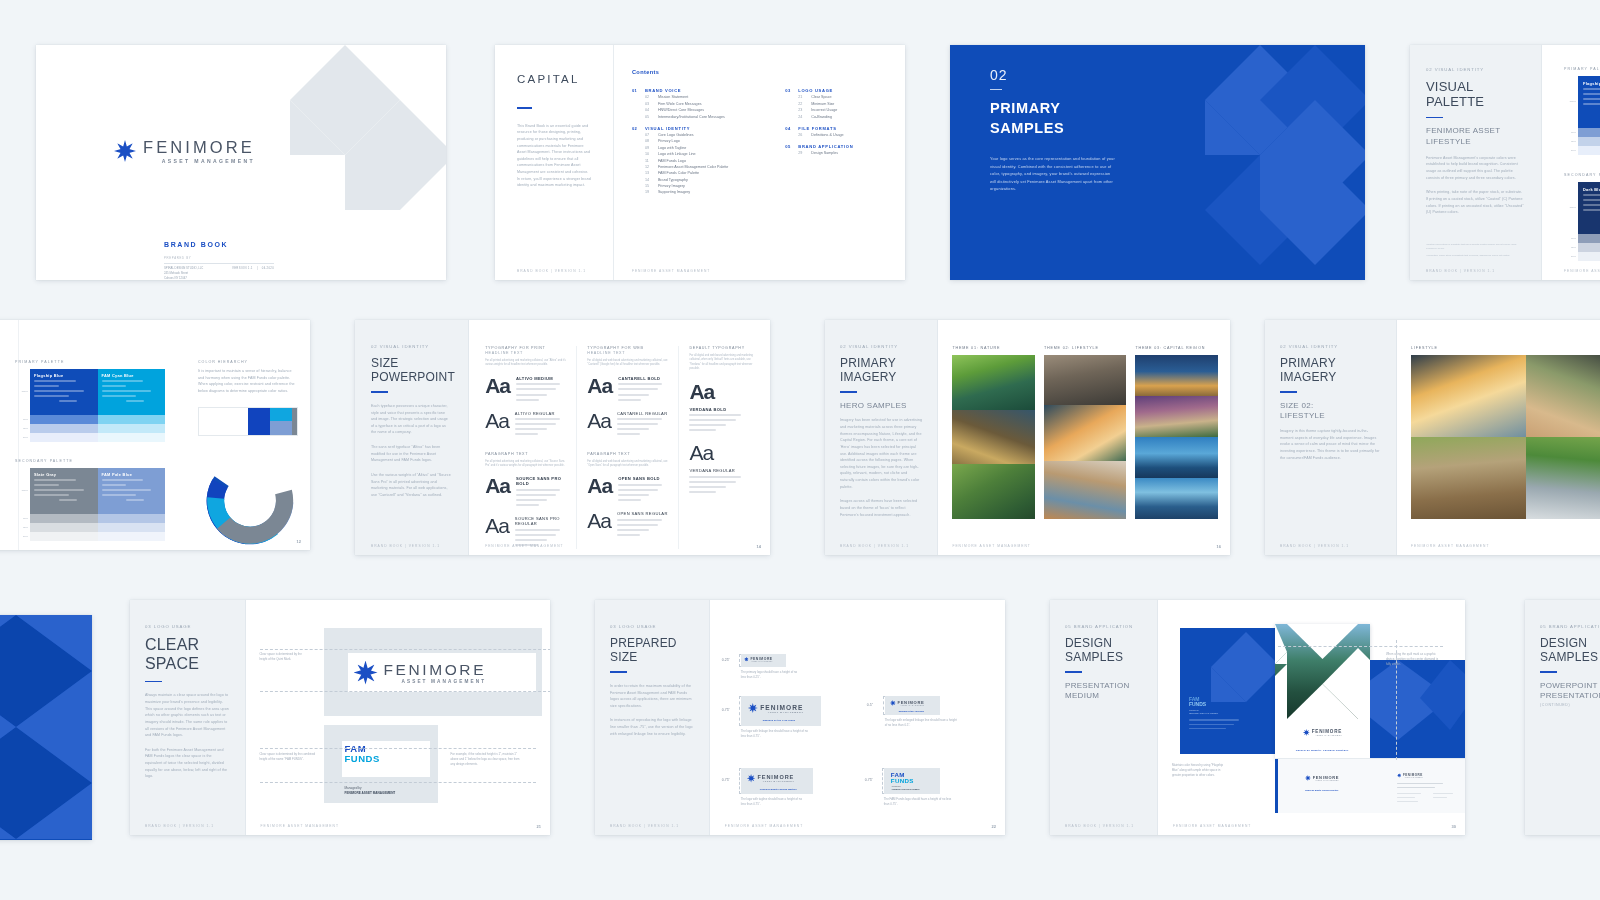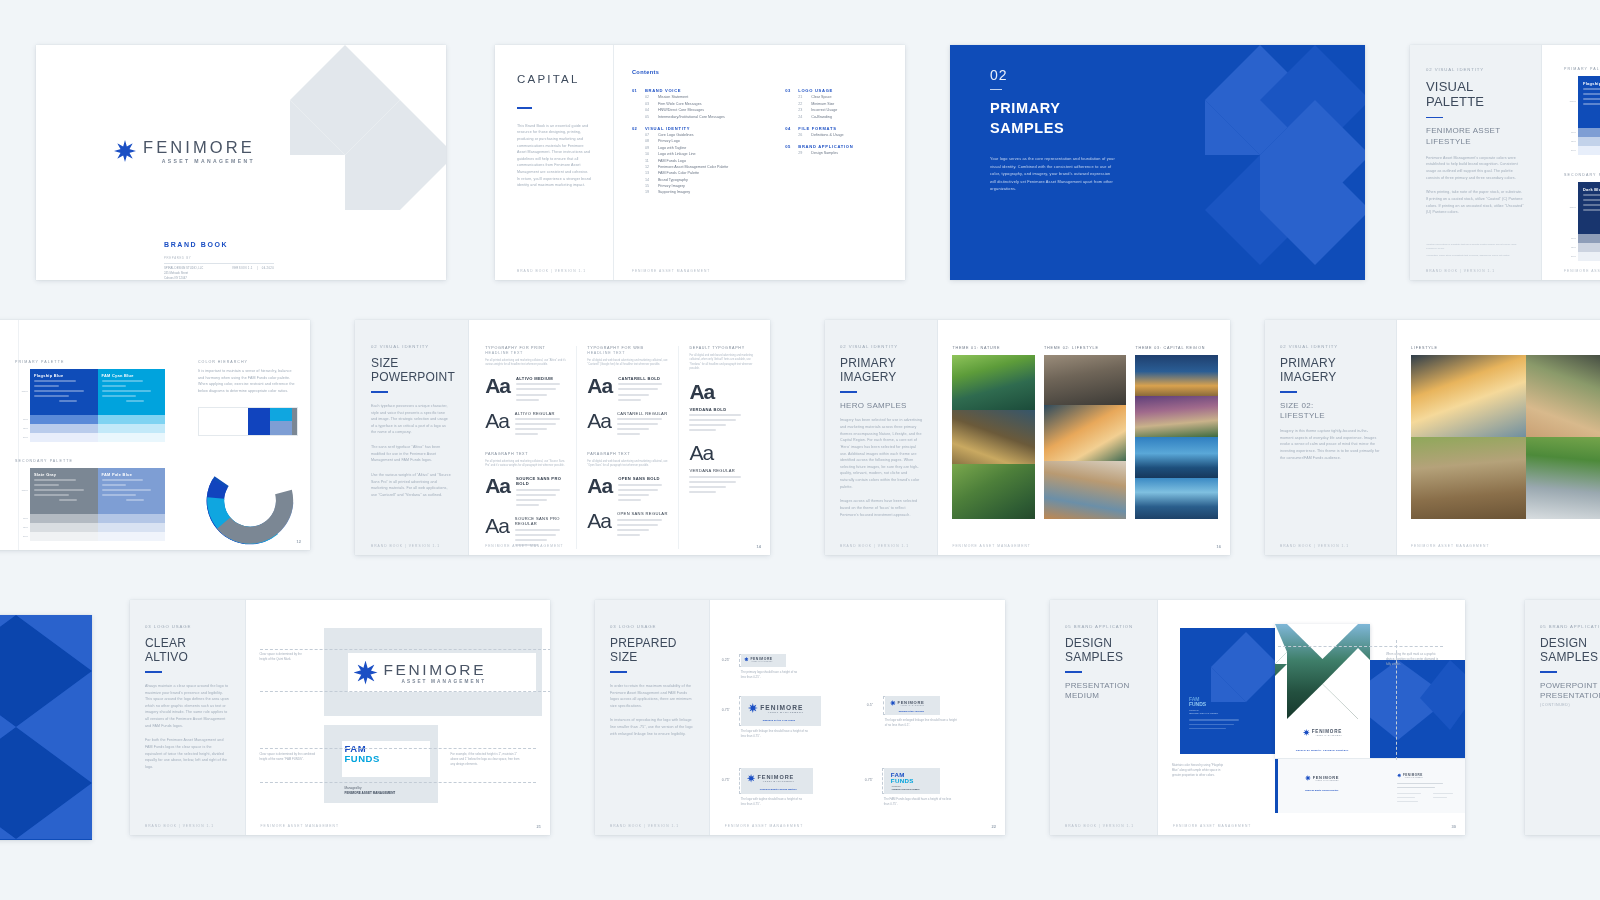--- a/index.html
+++ b/index.html
@@ -747,23 +747,23 @@
       <polygon points="0,168 76,224 0,224" fill="#2a62cc"></polygon>
       <polygon points="152,168 152,224 76,224" fill="#2a62cc"></polygon>
     </g>
   </svg>
 </div>
 
 <div class="page" id="p10">
   <div class="lpanel" style="width:27.5%">
     <div style="padding:24px 15px 0">
       <div class="eyebrow">03 LOGO USAGE</div>
-      <div class="ttl" style="margin-top:7px;font-size:12px">
+      <div class="ttl" style="margin-top:7px;font-size:16px">
         <div>CLEAR</div>
-        <div>ALTIVO</div>
+        <div>SPACE</div>
       </div>
       <div class="rule"></div>
       <div class="body-txt" style="margin-top:10px">Always maintain a clear space around the logo to maximize your brand's presence and legibility. This space around the logo defines the area upon which no other graphic elements such as text or imagery should intrude. The same rule applies to all versions of the Fenimore Asset Management and FAM Funds logos.</div>
       <div class="body-txt" style="margin-top:8px">For both the Fenimore Asset Management and FAM Funds logos the clear space is the equivalent of twice the selected height, divided equally for use above, below, left and right of the logo.</div>
     </div>
     <div class="foot" style="left:15px">BRAND BOOK | VERSION 1.1</div>
   </div>
   <div class="rpanel" style="left:27.5%">
 
     <div style="position:absolute;left:78px;top:28px;width:218px;height:88px" class="greybox">

